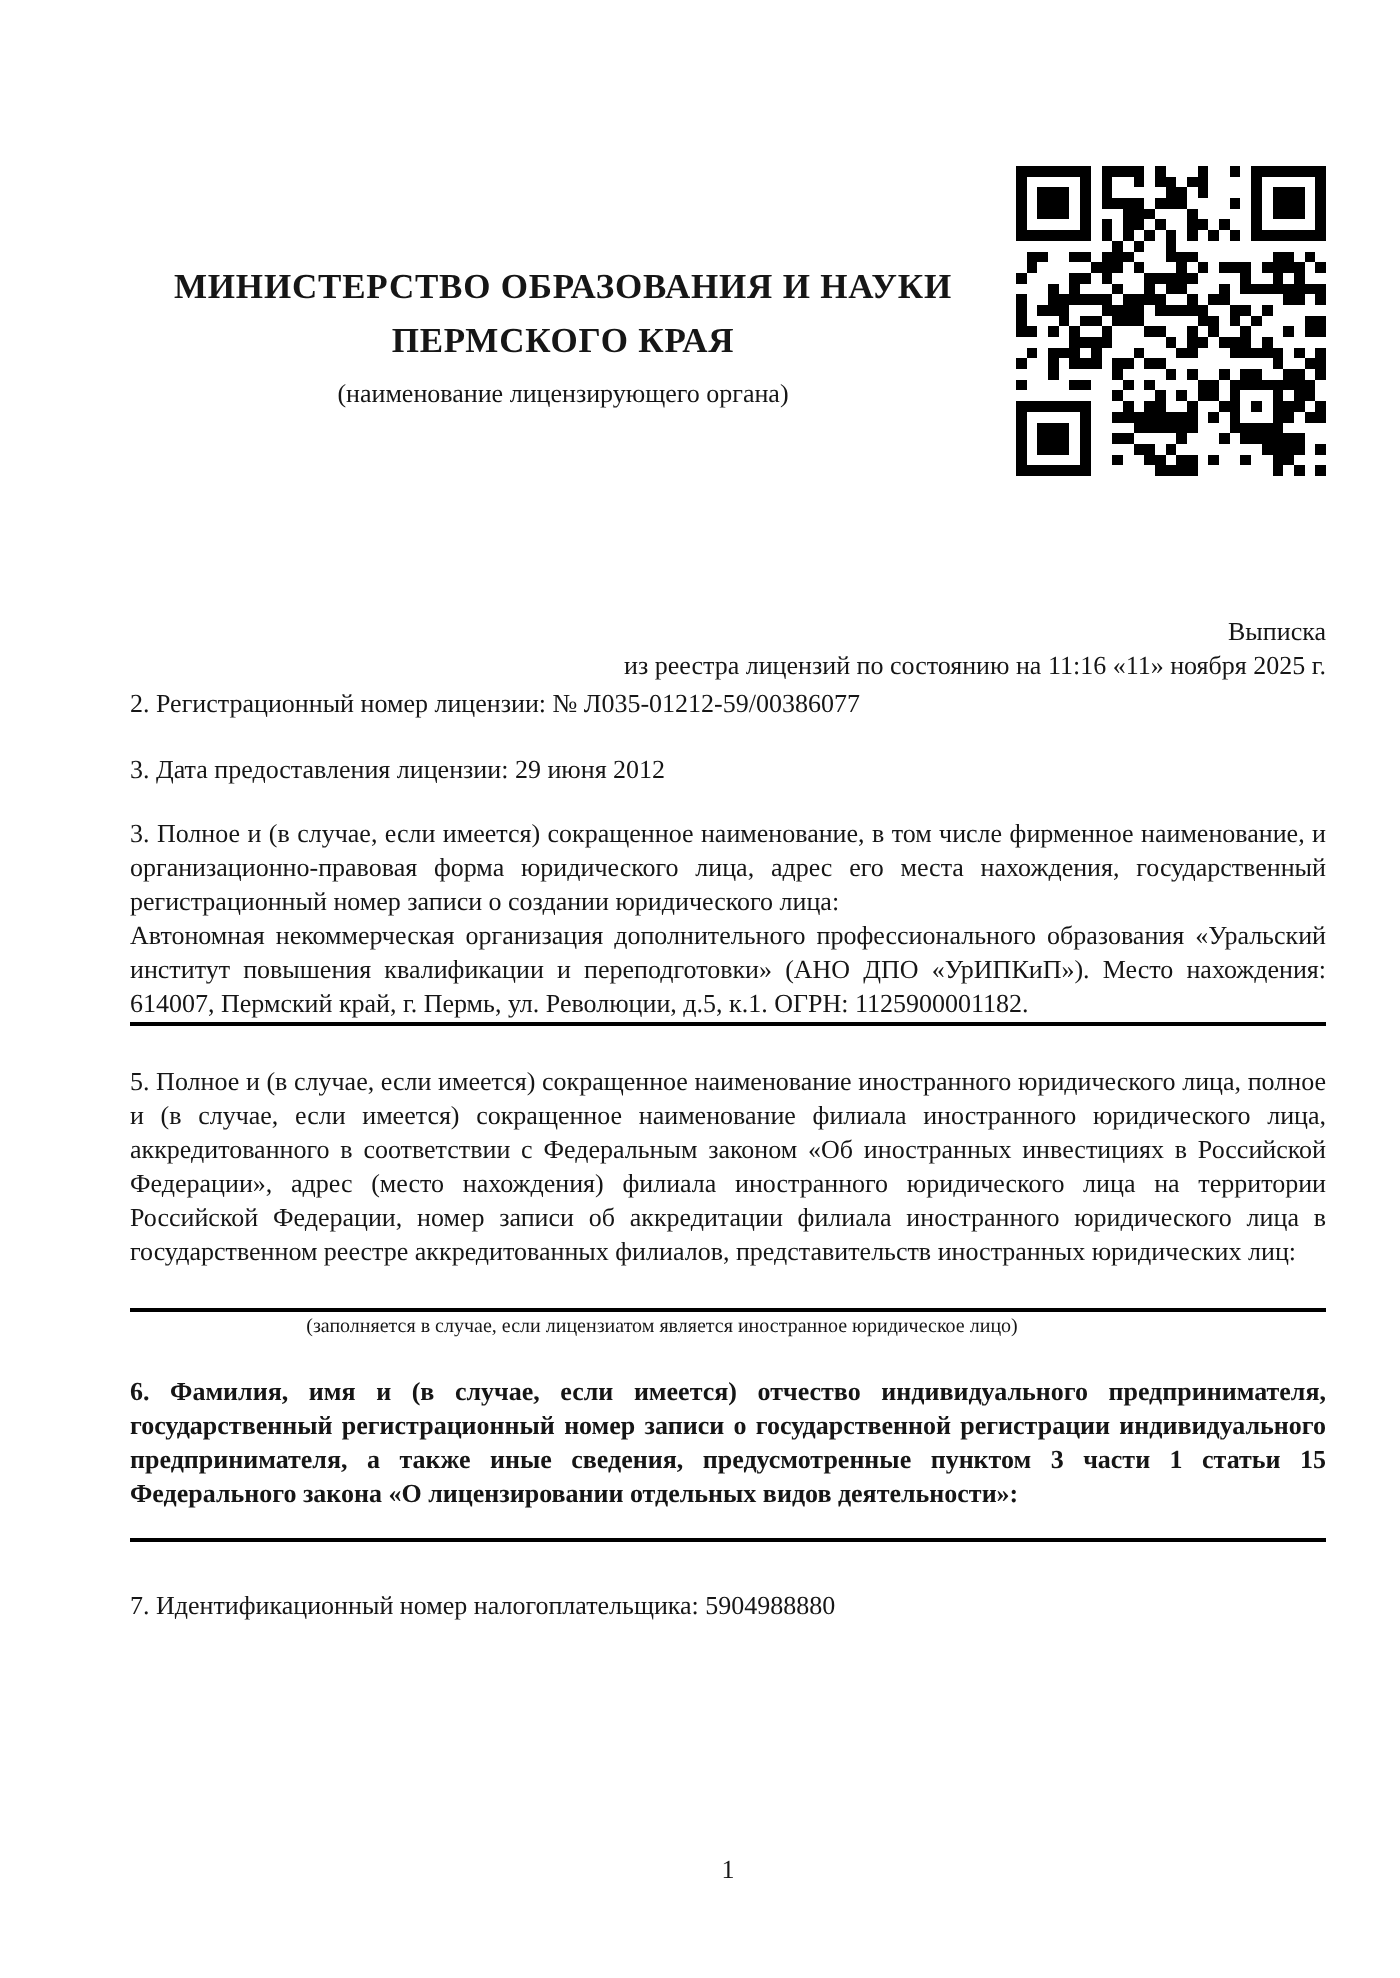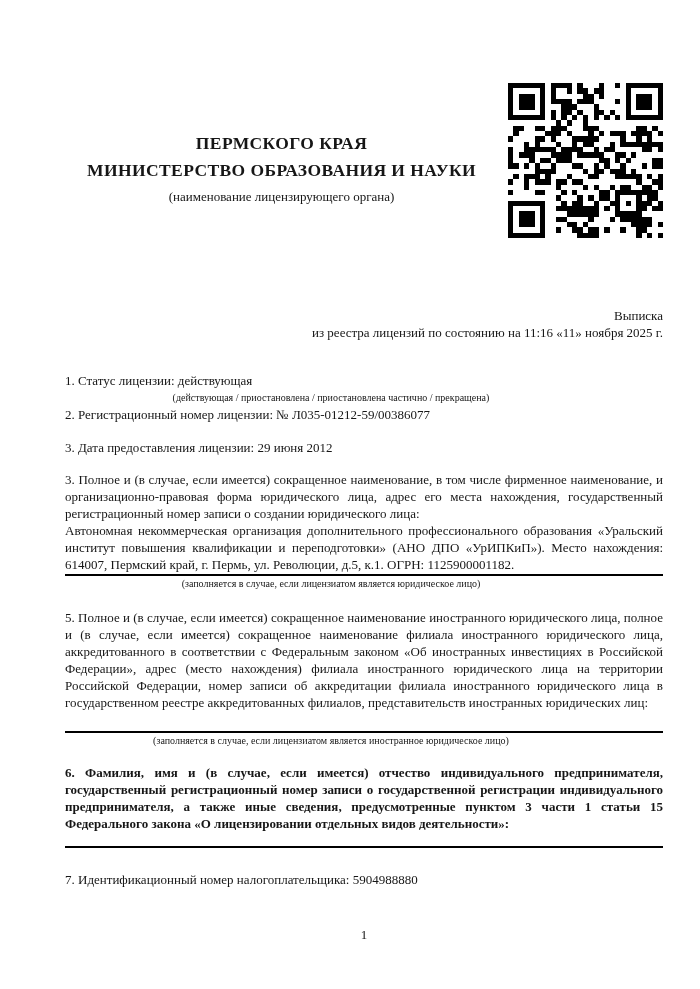--- a/index.html
+++ b/index.html
@@ -55,22 +55,22 @@
     font-size:13px; line-height:17px;
   }
 </style>
 </head>
 <body>
 
 <div class="page">
 
   <div class="header">
     <div class="header-left">
+      <div class="ministry-title">МИНИСТЕРСТВО ОБРАЗОВАНИЯ И НАУКИ</div>
       <div class="ministry-title">ПЕРМСКОГО КРАЯ</div>
-      <div class="ministry-title">МИНИСТЕРСТВО ОБРАЗОВАНИЯ И НАУКИ</div>
       <div class="ministry-caption">(наименование лицензирующего органа)</div>
     </div>
     <div class="qr-box">
         <svg viewBox="0 0 29 29" shape-rendering="crispEdges" xmlns="http://www.w3.org/2000/svg">
           <g fill="#000000">
             <rect x="0" y="0" width="1" height="1"></rect>
             <rect x="1" y="0" width="1" height="1"></rect>
             <rect x="2" y="0" width="1" height="1"></rect>
             <rect x="3" y="0" width="1" height="1"></rect>
             <rect x="4" y="0" width="1" height="1"></rect>
@@ -475,38 +475,33 @@
       </div>
   </div>
 
   <div class="subtitle">
     <div>Выписка</div>
     <div>из реестра лицензий по состоянию на 11:16 «11» ноября 2025 г.</div>
   </div>
 
   <div class="items">
 
-    <div class="mt-item1">
-      <div class="item-text">1. Статус лицензии: действующая</div>
-      <div class="inline-caption">(действующая / приостановлена / приостановлена частично / прекращена)</div>
-    </div>
 
     <div class="mt-item2">
       <div class="item-text">2. Регистрационный номер лицензии: № Л035-01212-59/00386077</div>
     </div>
 
     <div class="mt-item3">
       <div class="item-text">3. Дата предоставления лицензии: 29 июня 2012</div>
     </div>
 
     <div class="mt-item4">
       <div class="item-text">3. Полное и (в случае, если имеется) сокращенное наименование, в том числе фирменное наименование, и организационно-правовая форма юридического лица, адрес его места нахождения, государственный регистрационный номер записи о создании юридического лица:</div>
       <div class="item-text">Автономная некоммерческая организация дополнительного профессионального образования «Уральский институт повышения квалификации и переподготовки» (АНО ДПО «УрИПКиП»). Место нахождения: 614007, Пермский край, г. Пермь, ул. Революции, д.5, к.1. ОГРН: 1125900001182.</div>
       <div class="fill-line gap4"></div>
-      <div class="form-caption">(заполняется в случае, если лицензиатом является юридическое лицо)</div>
     </div>
 
     <div class="mt-item5">
       <div class="item-text">5. Полное и (в случае, если имеется) сокращенное наименование иностранного юридического лица, полное и (в случае, если имеется) сокращенное наименование филиала иностранного юридического лица, аккредитованного в соответствии с Федеральным законом «Об иностранных инвестициях в Российской Федерации», адрес (место нахождения) филиала иностранного юридического лица на территории Российской Федерации, номер записи об аккредитации филиала иностранного юридического лица в государственном реестре аккредитованных филиалов, представительств иностранных юридических лиц:</div>
       <div class="fill-line gap5"></div>
       <div class="form-caption">(заполняется в случае, если лицензиатом является иностранное юридическое лицо)</div>
     </div>
 
     <div class="mt-item6">
       <div class="item-text">6. Фамилия, имя и (в случае, если имеется) отчество индивидуального предпринимателя, государственный регистрационный номер записи о государственной регистрации индивидуального предпринимателя, а также иные сведения, предусмотренные пунктом 3 части 1 статьи 15 Федерального закона «О лицензировании отдельных видов деятельности»:</div>

